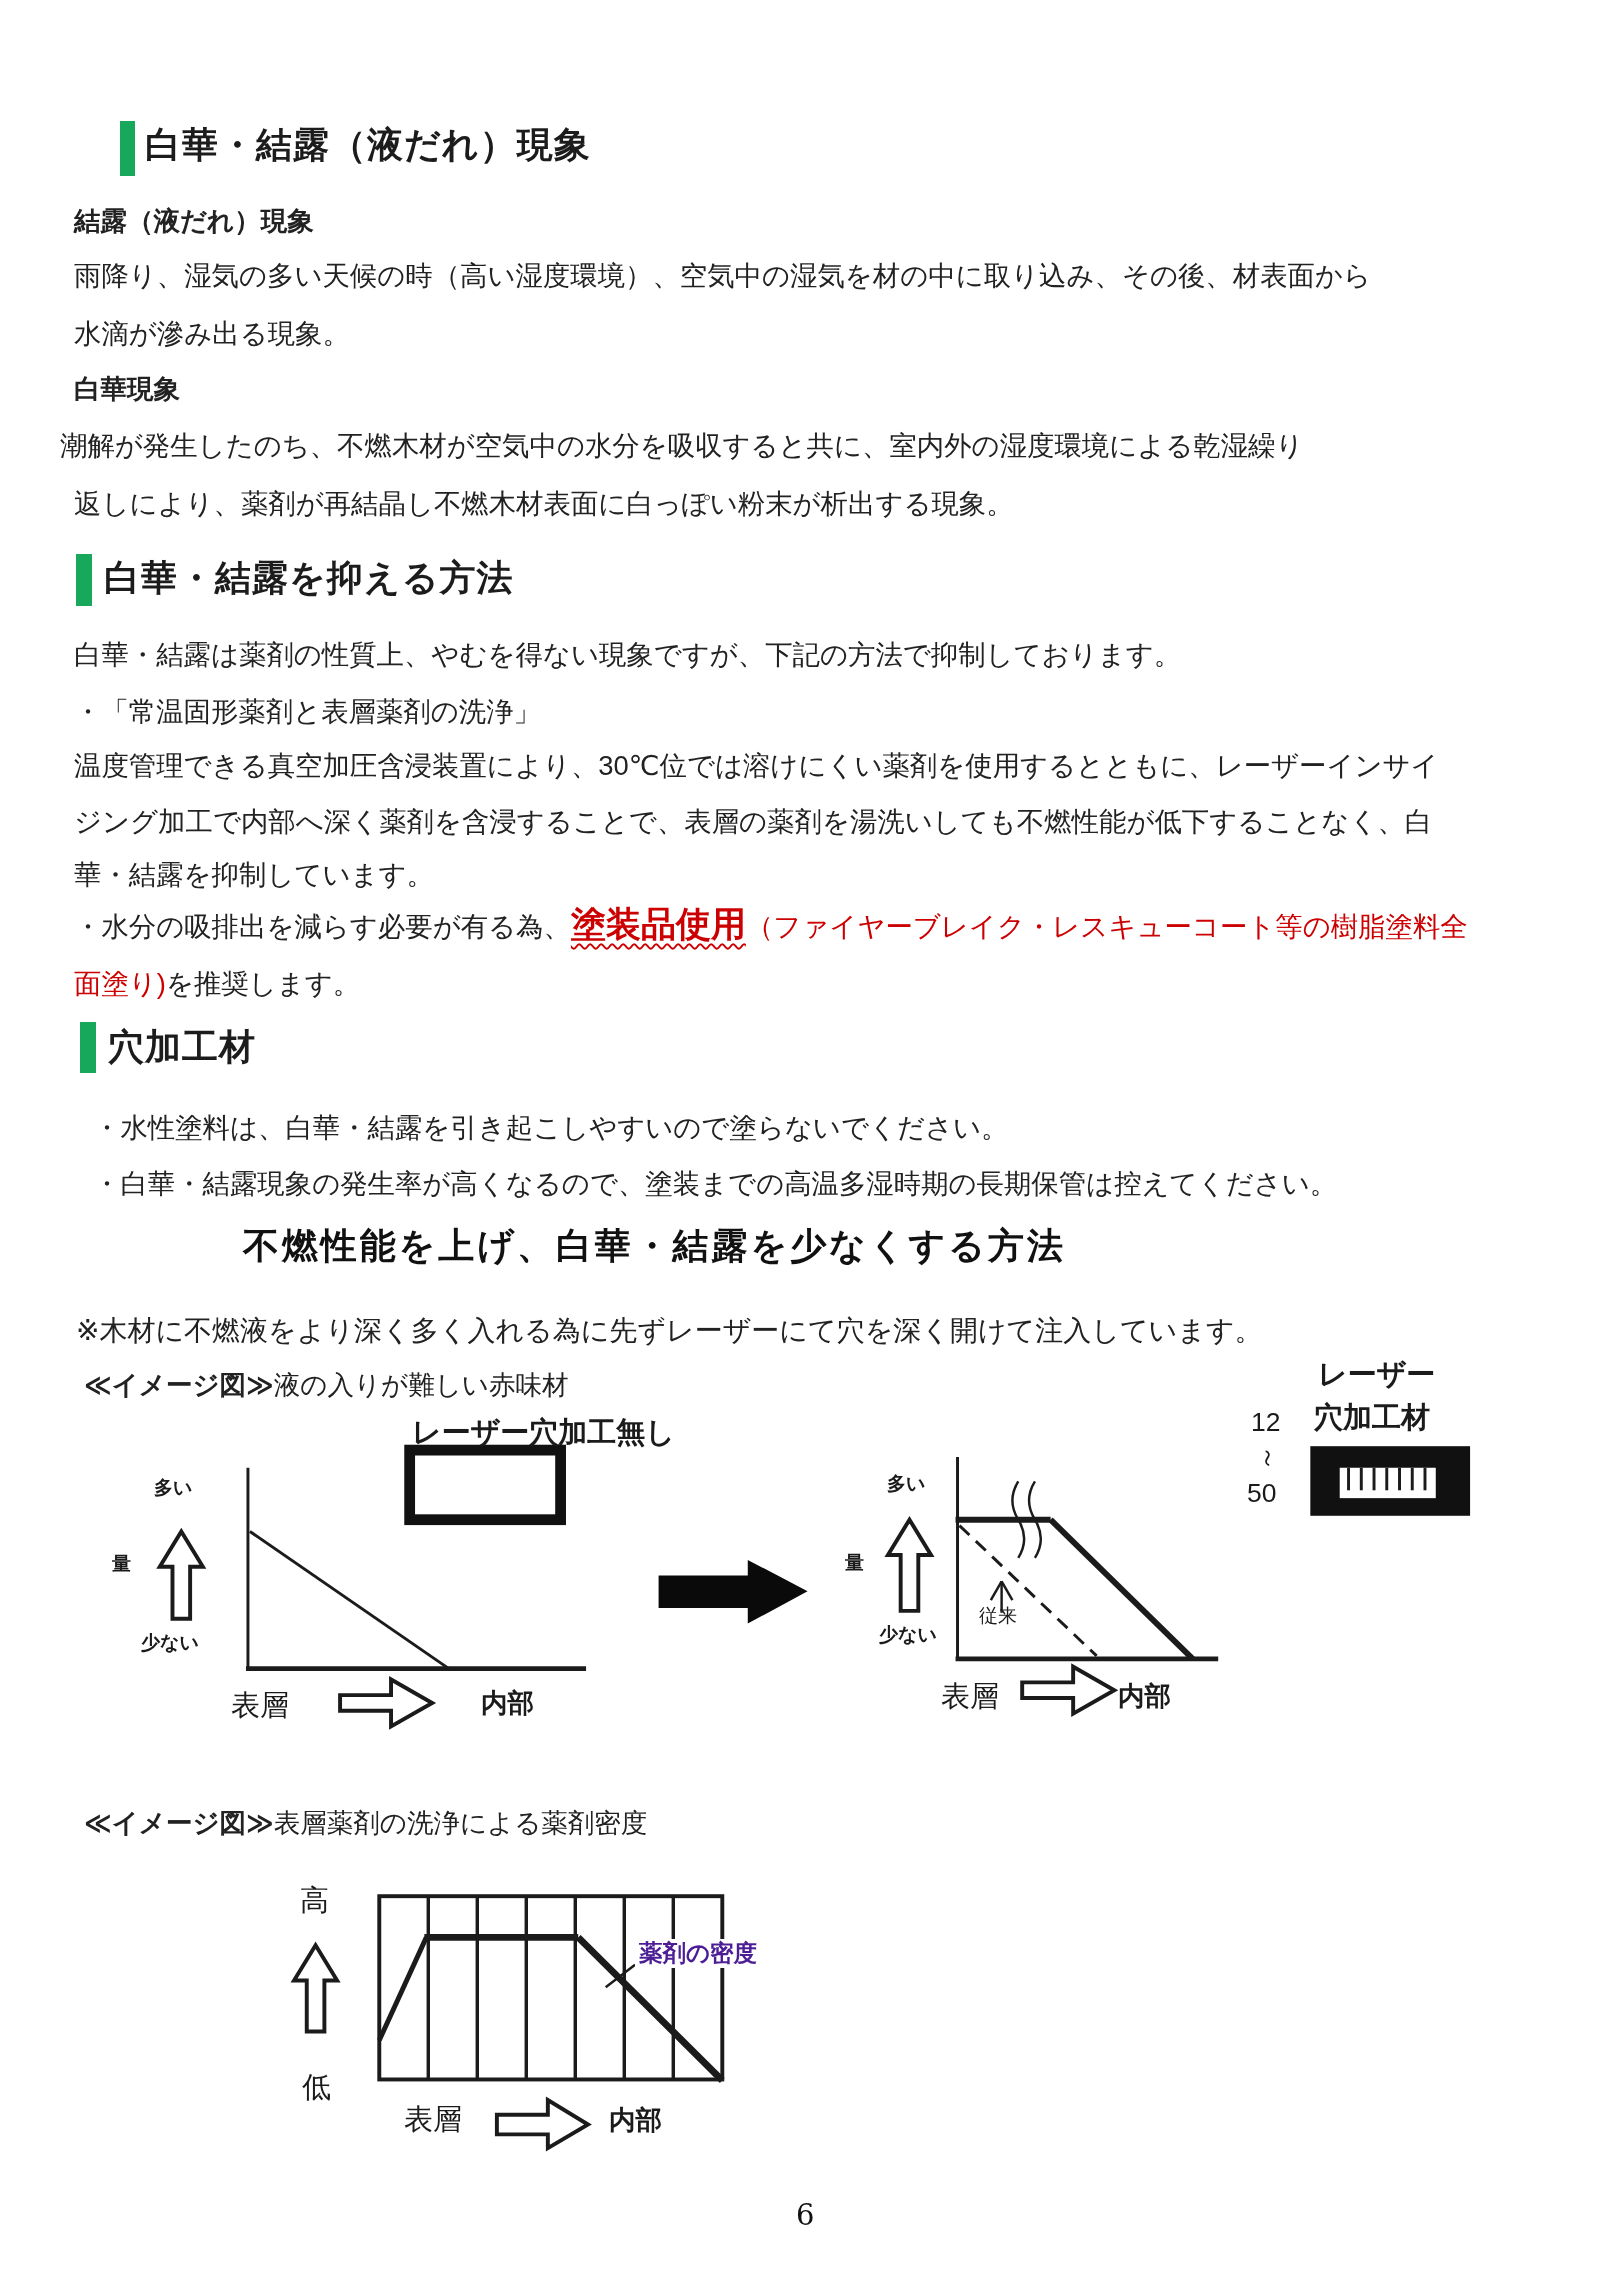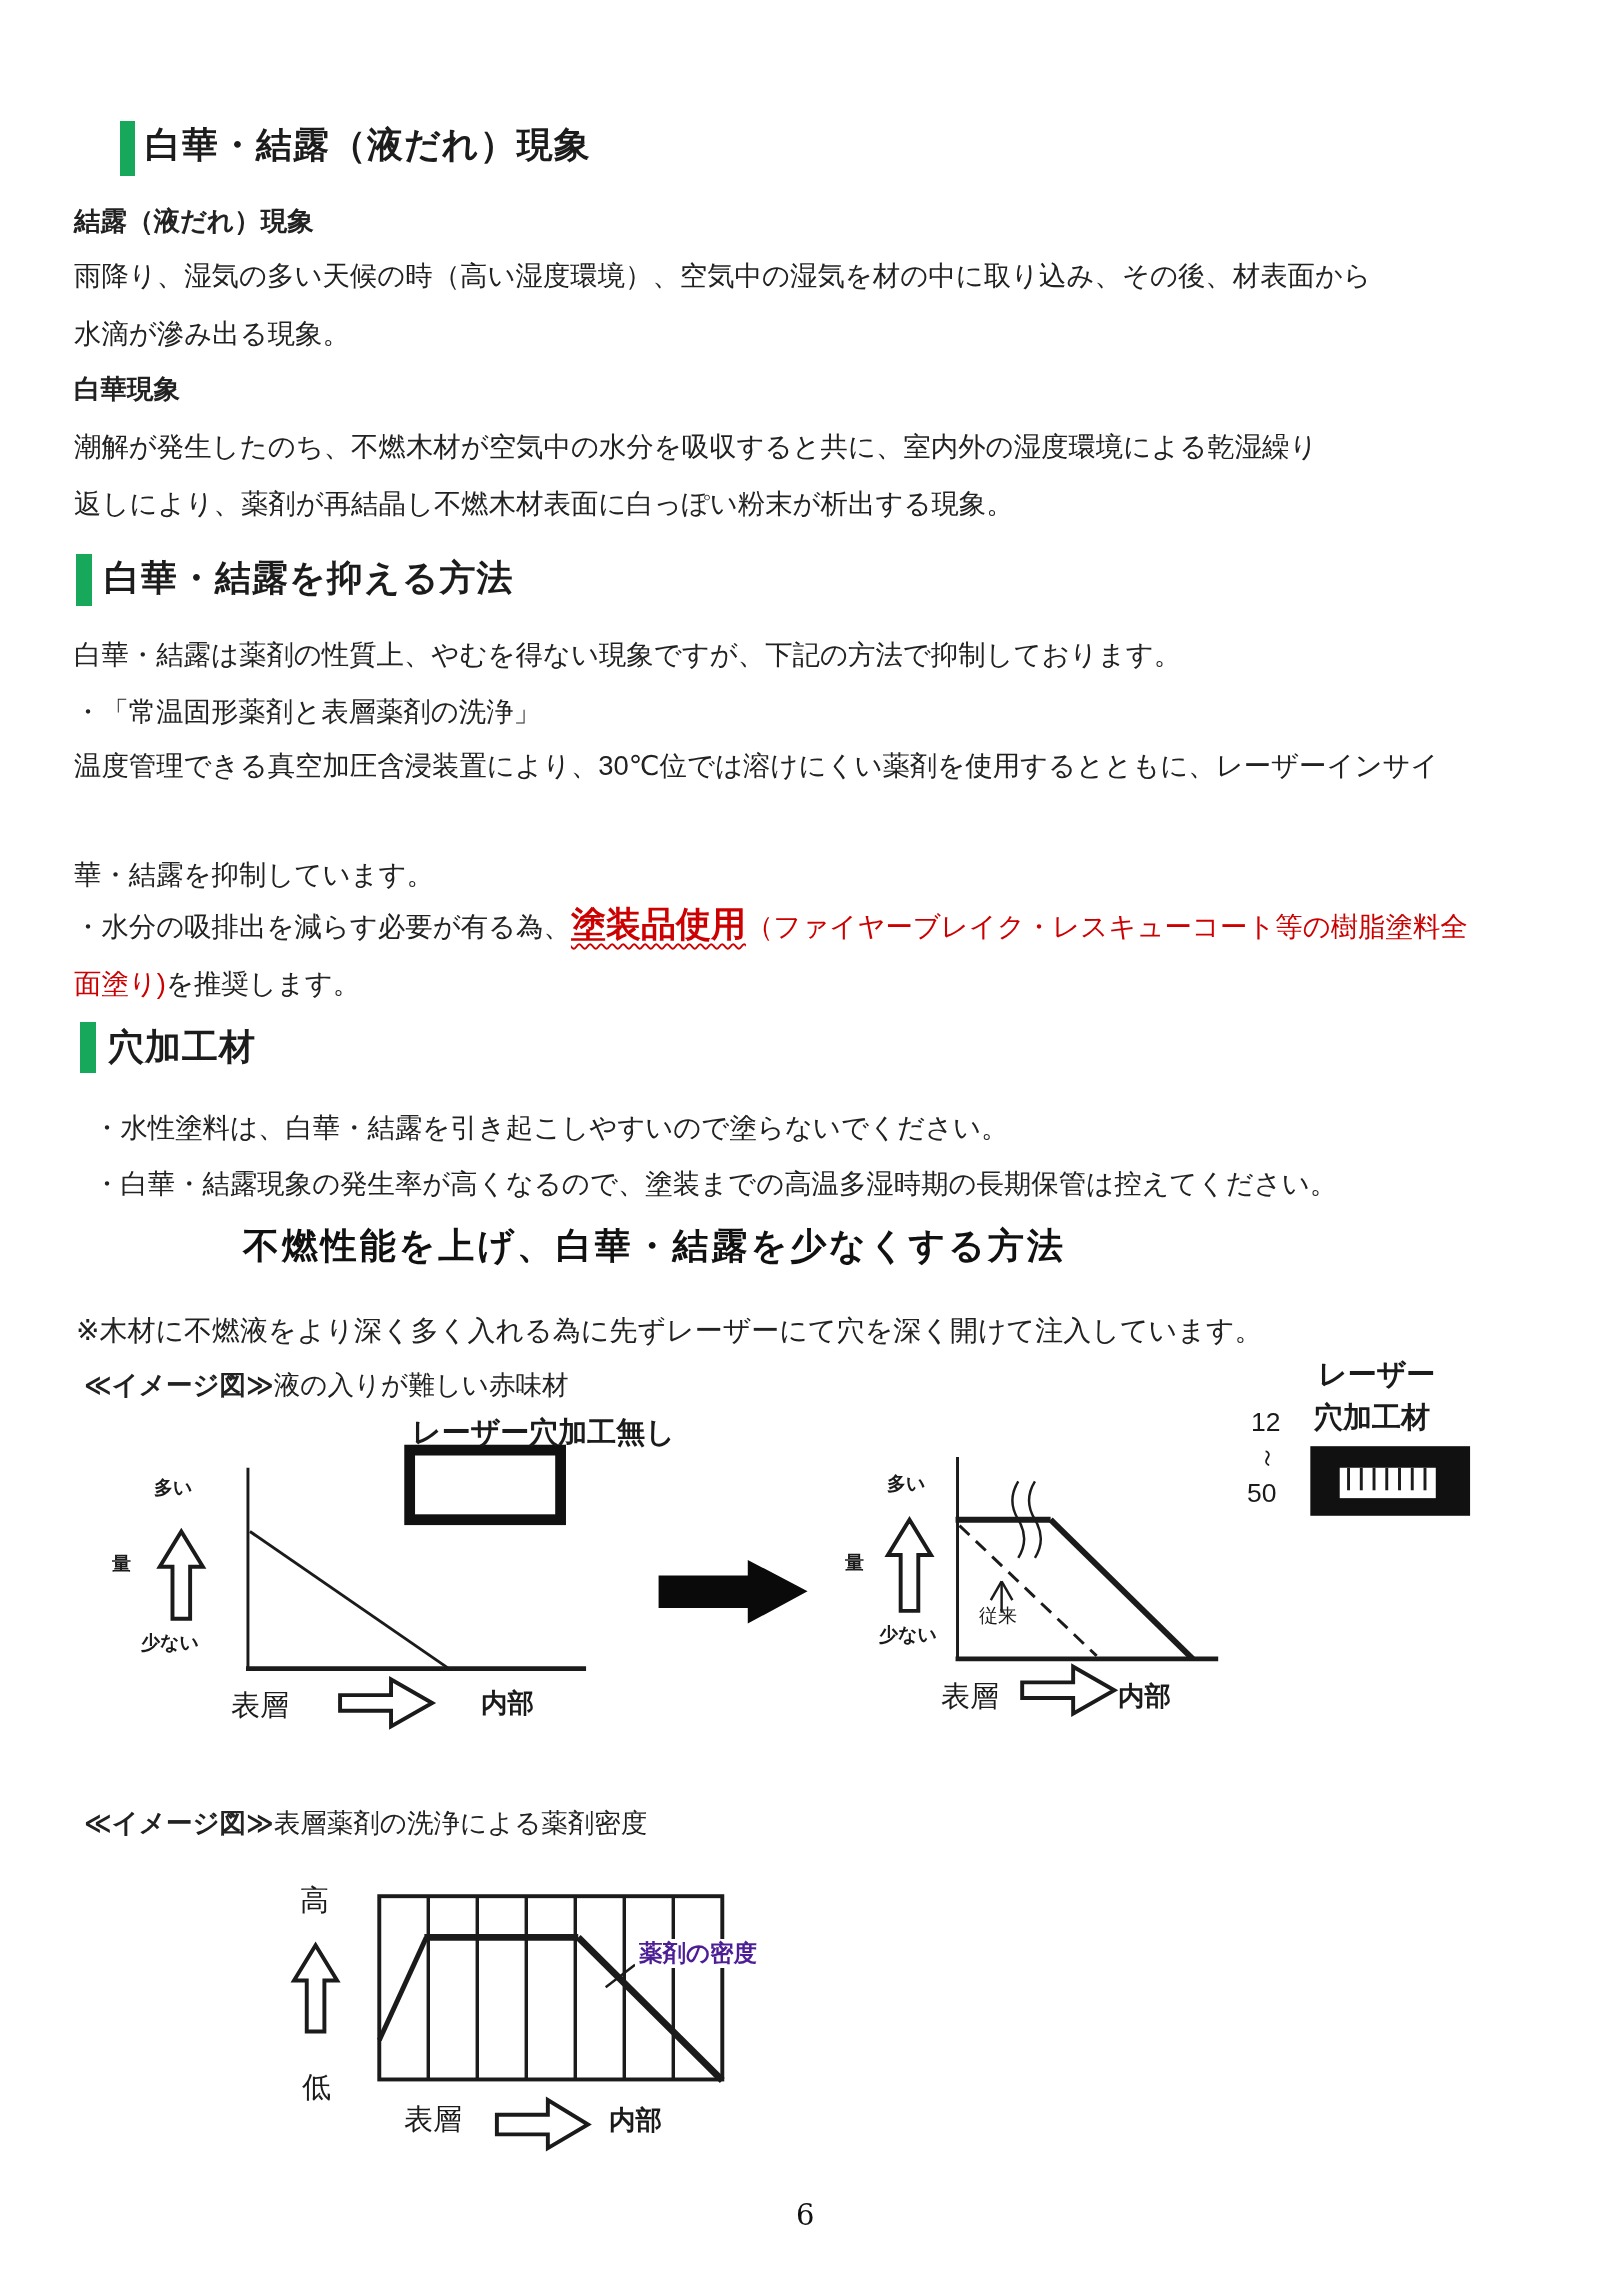--- a/index.html
+++ b/index.html
@@ -43,29 +43,30 @@
 
 <div class="page">
 
   <div class="gbar" style="left:120px;top:121px;width:14.7px;height:55px;"></div>
   <div class="abs h-title" style="left:145px;top:124px;">白華・結露（液だれ）現象</div>
 
   <div class="abs fs27 b" style="left:74px;top:206px;">結露（液だれ）現象</div>
   <div class="abs fs28" style="left:74px;top:260px;">雨降り、湿気の多い天候の時（高い湿度環境）、空気中の湿気を材の中に取り込み、その後、材表面から</div>
   <div class="abs fs28" style="left:74px;top:318px;">水滴が滲み出る現象。</div>
   <div class="abs fs27 b" style="left:74px;top:374px;">白華現象</div>
-  <div class="abs fs28" style="left:74px;top:431px;">潮解が発生したのち、不燃木材が空気中の水分を吸収すると共に、室内外の湿度環境による乾湿繰り</div>
+  <div class="abs fs28" style="left:60px;top:431px;font-family:Liberation Serif, serif;">潮解が発生したのち、不燃木材が空気中の水分を吸収すると共に、室内外の湿度環境による乾湿繰り</div>
   <div class="abs fs28" style="left:74px;top:488px;">返しにより、薬剤が再結晶し不燃木材表面に白っぽい粉末が析出する現象。</div>
 
   <div class="gbar" style="left:76px;top:554px;width:15.7px;height:52px;"></div>
   <div class="abs h-title" style="left:104px;top:557px;">白華・結露を抑える方法</div>
 
   <div class="abs fs28" style="left:74px;top:639px;">白華・結露は薬剤の性質上、やむを得ない現象ですが、下記の方法で抑制しております。</div>
   <div class="abs fs28" style="left:74px;top:696px;">・「常温固形薬剤と表層薬剤の洗浄」</div>
   <div class="abs fs28" style="left:74px;top:750px;">温度管理できる真空加圧含浸装置により、30℃位では溶けにくい薬剤を使用するとともに、レーザーインサイ</div>
+  <div class="abs fs28" style="left:74px;top:806px;">ジング加工で内部へ深く薬剤を含浸することで、表層の薬剤を湯洗いしても不燃性能が低下することなく、白</div>
   <div class="abs fs28" style="left:74px;top:859px;">華・結露を抑制しています。</div>
 
   <div class="abs fs28" style="left:74px;top:904px;">
     <span>・水分の吸排出を減らす必要が有る為、</span><span class="red-em">塗装品使用</span><span class="red">（ファイヤーブレイク・レスキューコート等の樹脂塗料全</span>
   </div>
   <div class="abs fs28" style="left:74px;top:968px;">
     <span class="red">面塗り)</span><span>を推奨します。</span>
   </div>
 
   <div class="gbar" style="left:80px;top:1022px;width:15.7px;height:51px;"></div>

